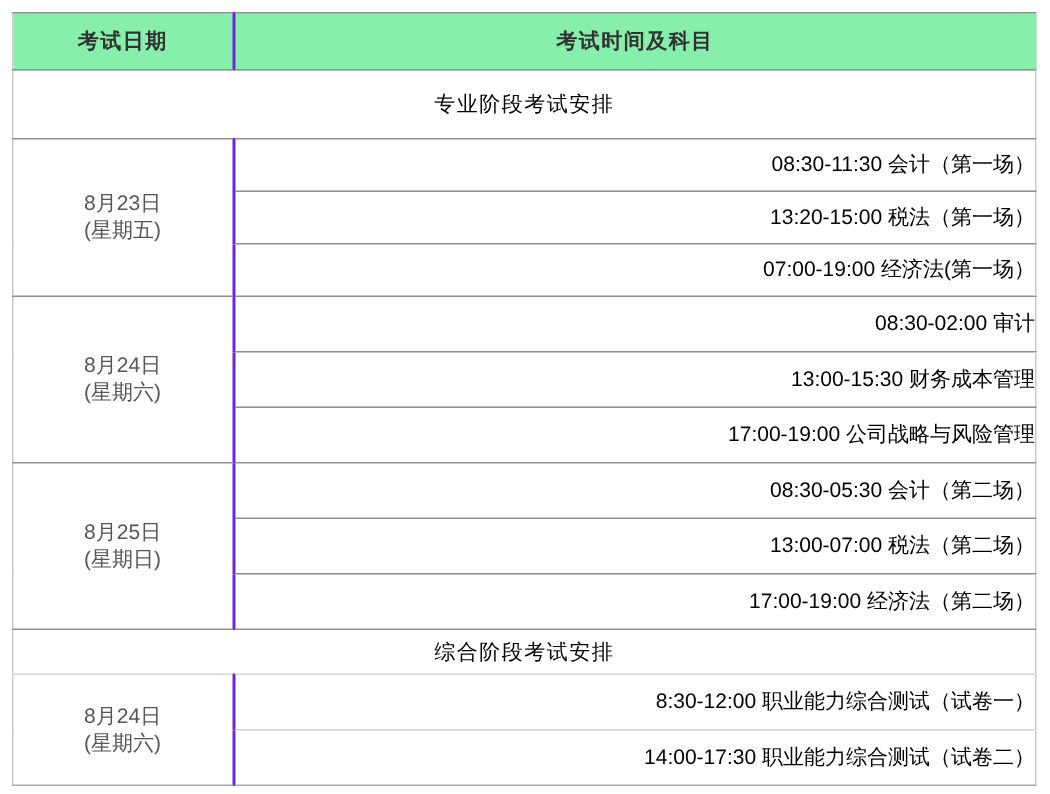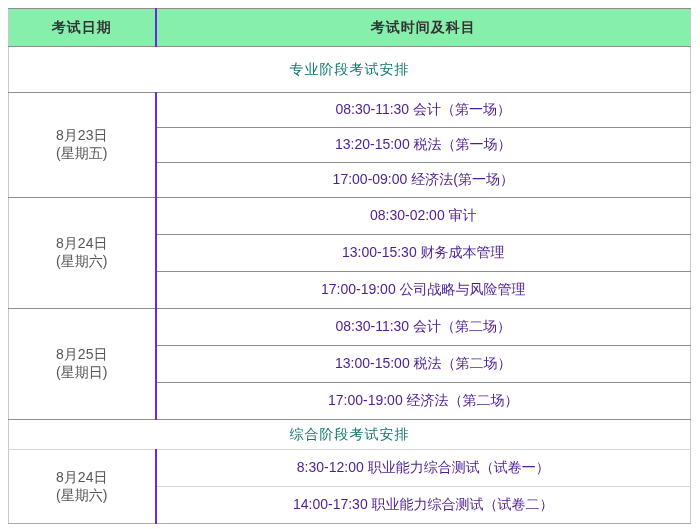--- a/index.html
+++ b/index.html
@@ -41,32 +41,33 @@
 
   tr.hdr { height: 38px; background: #86efac; }
   tr.hdr th {
     font-size: 14px;
     font-weight: bold;
     color: #333333;
     letter-spacing: 1px;
   }
   tr.section-row td {
     font-size: 14px;
-    color: #0f766e;
+    color: #000000;
     letter-spacing: 1px;
   }
   tr.section-pro { height: 46px; }
   tr.section-comp { height: 30px; font-family: Liberation Serif, serif; }
 
   tr.slot { height: 35px; }
   tr.slot-g2, tr.slot-g3, tr.slot-g4 { height: 37px; }
 
   td.timecell {
     font-size: 14px;
-    color: #4c1d95;
+    color: #000000;
+    text-align: right;
   }
   td.datecell {
     font-size: 14px;
     color: #555555;
   }
   td.datecell .dline { display: block; }
   td.datecell .wline { display: block; }
 </style>
 </head>
 <body>
@@ -92,21 +93,21 @@
         <td class="datecell" rowspan="3">
           <span class="dline">8月23日</span>
           <span class="wline">(星期五)</span>
         </td>
         <td class="timecell">08:30-11:30 会计（第一场）</td>
       </tr>
       <tr class="slot slot-g1">
         <td class="timecell">13:20-15:00 税法（第一场）</td>
       </tr>
       <tr class="slot slot-g1">
-        <td class="timecell">17:00-09:00 经济法(第一场）</td>
+        <td class="timecell">07:00-19:00 经济法(第一场）</td>
       </tr>
 
       <tr class="slot slot-g2">
         <td class="datecell" rowspan="3">
           <span class="dline">8月24日</span>
           <span class="wline">(星期六)</span>
         </td>
         <td class="timecell">08:30-02:00 审计</td>
       </tr>
       <tr class="slot slot-g2">
@@ -114,24 +115,24 @@
       </tr>
       <tr class="slot slot-g2">
         <td class="timecell">17:00-19:00 公司战略与风险管理</td>
       </tr>
 
       <tr class="slot slot-g3">
         <td class="datecell" rowspan="3">
           <span class="dline">8月25日</span>
           <span class="wline">(星期日)</span>
         </td>
-        <td class="timecell">08:30-11:30 会计（第二场）</td>
+        <td class="timecell">08:30-05:30 会计（第二场）</td>
       </tr>
       <tr class="slot slot-g3">
-        <td class="timecell">13:00-15:00 税法（第二场）</td>
+        <td class="timecell">13:00-07:00 税法（第二场）</td>
       </tr>
       <tr class="slot slot-g3">
         <td class="timecell">17:00-19:00 经济法（第二场）</td>
       </tr>
 
       <tr class="section-row section-comp">
         <td colspan="2">综合阶段考试安排</td>
       </tr>
 
       <tr class="slot slot-g4 light-top">

